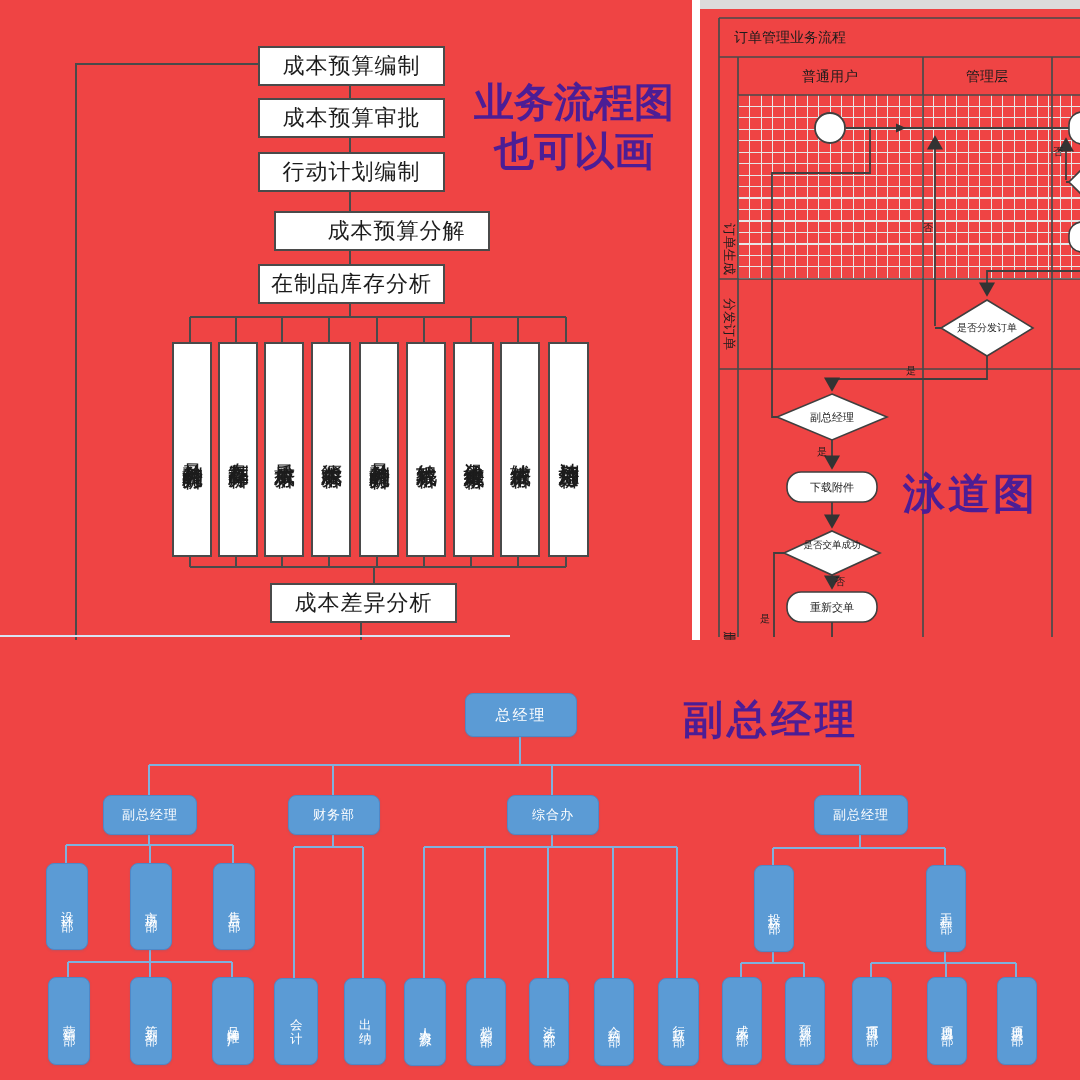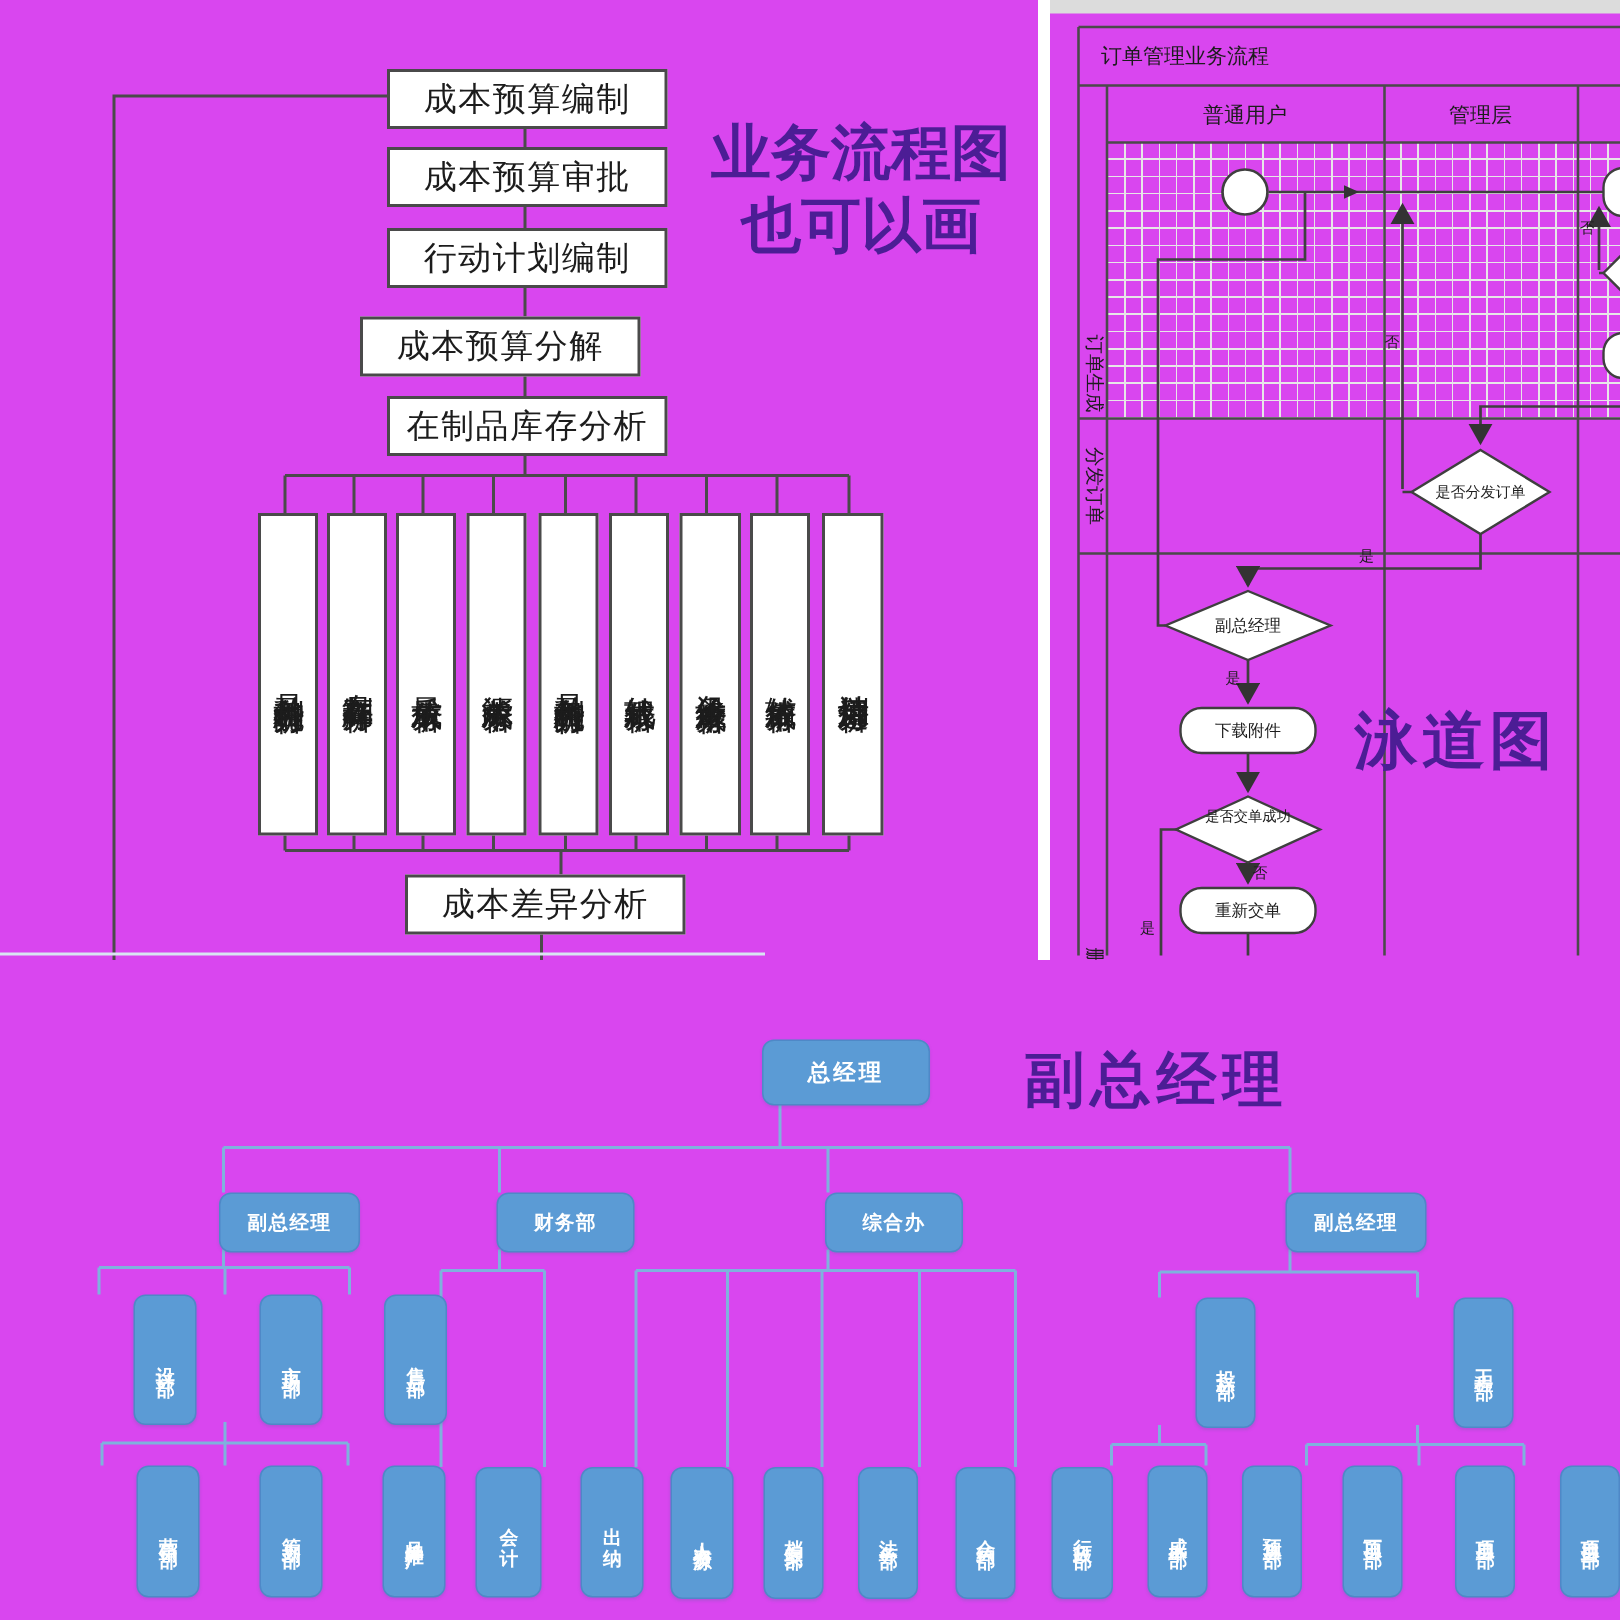--- a/index.html
+++ b/index.html
@@ -1,35 +1,35 @@
 <!DOCTYPE html>
 <html><head>
 <meta charset="utf-8">
 <style>
   html,body{margin:0;padding:0;background:#fff;}
   #stage{position:relative;width:1080px;height:1080px;background:#ffffff;overflow:hidden;
          font-family:"Liberation Sans",sans-serif;}
   .abs{position:absolute;}
-  .panel{position:absolute;overflow:hidden;background:#d946ef;}
+  .panel{position:absolute;overflow:hidden;background:#ef4444;}
   
   .fbox{position:absolute;border:2px solid #4a4a4a;background:#fff;display:flex;align-items:center;
         justify-content:center;font-family:"Liberation Serif",serif;color:#1c1c1c;}
   .hbox{font-size:22px;letter-spacing:1px;}
   .vbox{writing-mode:vertical-rl;text-orientation:upright;font-size:21px;letter-spacing:1px;line-height:1;}
   
   .sl{position:absolute;transform:translate(-50%,-50%);font-family:"Liberation Serif",serif;
       color:#1c1c1c;white-space:nowrap;text-align:center;}
   .rot{transform:translate(-50%,-50%) rotate(90deg);}
   .grid{position:absolute;left:38px;top:95px;width:342px;height:184px;
         background-image:repeating-linear-gradient(0deg,#e7e7e7 0 1px,transparent 1px 11.5px),
                          repeating-linear-gradient(90deg,#e7e7e7 0 1px,transparent 1px 11.5px);}
   
   .onode{position:absolute;background:#5b9bd5;border:1px solid #4f88c7;border-radius:8px;color:#fff;
-         font-weight:bold;display:flex;align-items:center;justify-content:center;
-         box-shadow:0 1px 2px rgba(70,110,150,.25);margin-left:43px;}
+         font-weight:normal;display:flex;align-items:center;justify-content:center;
+         box-shadow:0 1px 2px rgba(70,110,150,.25);}
   .olv1{font-size:15px;letter-spacing:2px;}
   .olv2{font-size:13px;letter-spacing:1px;}
   .ovbox{writing-mode:vertical-rl;text-orientation:upright;font-size:12.5px;letter-spacing:4px;line-height:1;}
   .osp{letter-spacing:14px;}
   
   .note{position:absolute;color:#4c1d95;font-weight:bold;font-family:"Liberation Sans",sans-serif;
         white-space:nowrap;}
   svg{position:absolute;left:0;top:0;}
   .seam{position:absolute;background:#d9e4f2;}
 </style>
@@ -49,21 +49,21 @@
         M424,317 V342 M471,317 V342 M518,317 V342 M566,317 V342
         M190,553 V567 M236,553 V567 M282,553 V567 M329,553 V567 M377,553 V567
         M424,553 V567 M471,553 V567 M518,553 V567 M566,553 V567
         M190,567 H566
         M374,567 V583
         M361,619 V640"></path>
     </svg>
     <div class="fbox hbox" style="left:258px;top:46px;width:183px;height:36px;">成本预算编制</div>
     <div class="fbox hbox" style="left:258px;top:98px;width:183px;height:36px;">成本预算审批</div>
     <div class="fbox hbox" style="left:258px;top:152px;width:183px;height:36px;">行动计划编制</div>
-    <div class="fbox hbox" style="left:240px;top:211px;width:183px;height:36px;">成本预算分解</div>
+    <div class="fbox hbox" style="left:274px;top:211px;width:183px;height:36px;padding-left:29px;">成本预算分解</div>
     <div class="fbox hbox" style="left:258px;top:264px;width:183px;height:36px;">在制品库存分析</div>
 
     <div class="fbox vbox" style="left:172px;top:342px;width:36px;height:211px;">品种盈利能力分析</div>
     <div class="fbox vbox" style="left:218px;top:342px;width:36px;height:211px;">在制品库存分析</div>
     <div class="fbox vbox" style="left:264px;top:342px;width:36px;height:211px;">质量成本分析</div>
     <div class="fbox vbox" style="left:311px;top:342px;width:36px;height:211px;">能源成本分析</div>
     <div class="fbox vbox" style="left:359px;top:342px;width:36px;height:211px;">品种盈利能力分析</div>
     <div class="fbox vbox" style="left:406px;top:342px;width:36px;height:211px;">轧辊成本分析</div>
     <div class="fbox vbox" style="left:453px;top:342px;width:37px;height:211px;">设备维修成本分析</div>
     <div class="fbox vbox" style="left:500px;top:342px;width:36px;height:211px;">辅佐成本分析</div>

